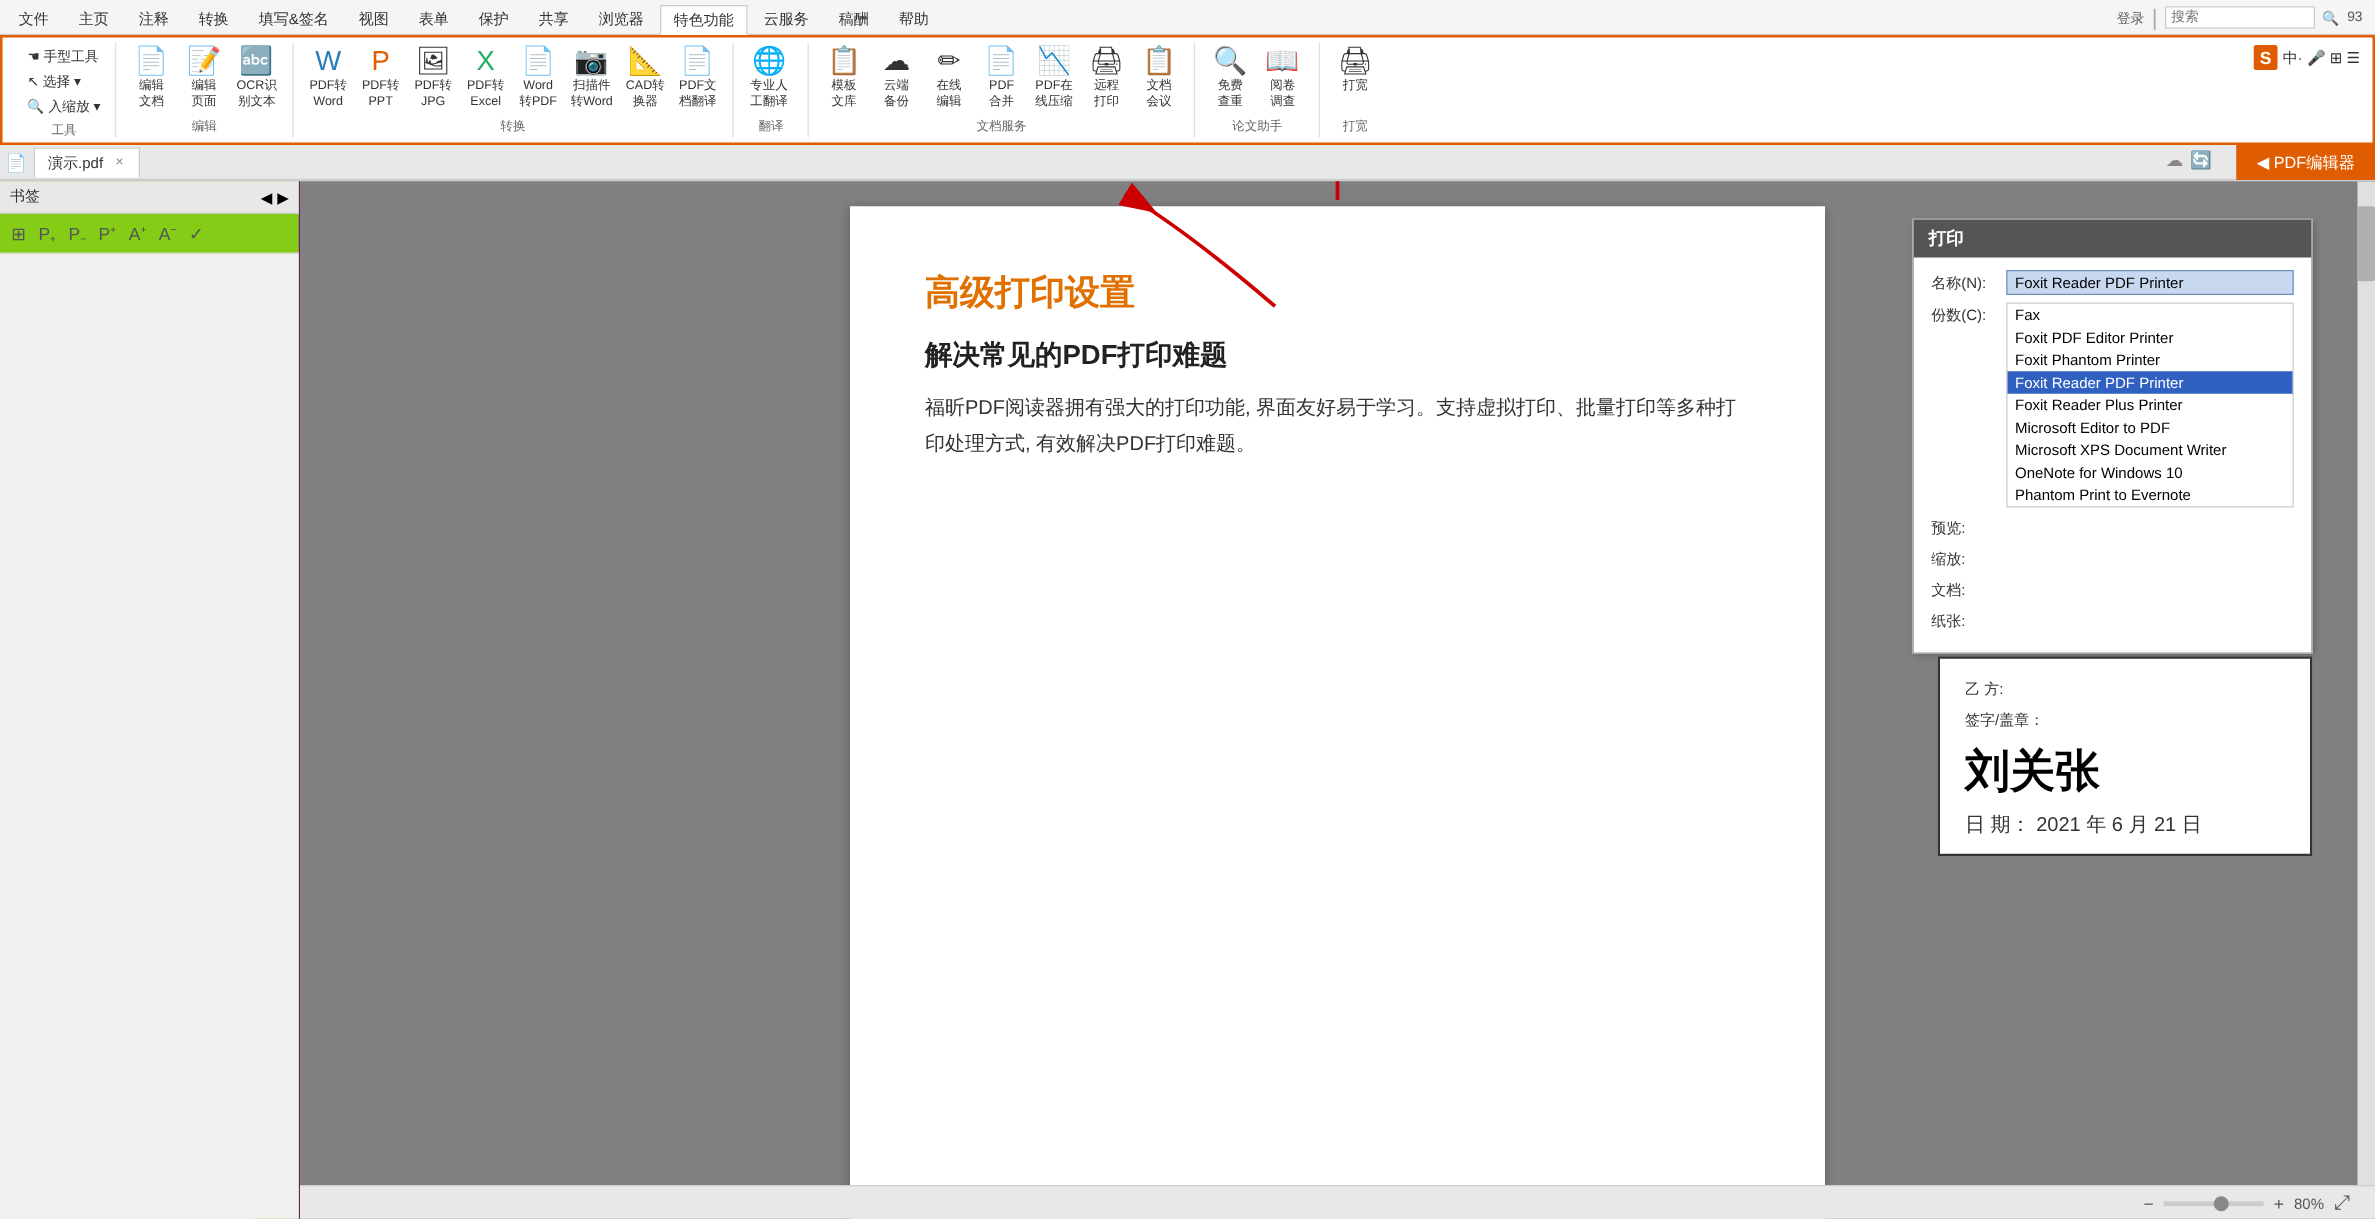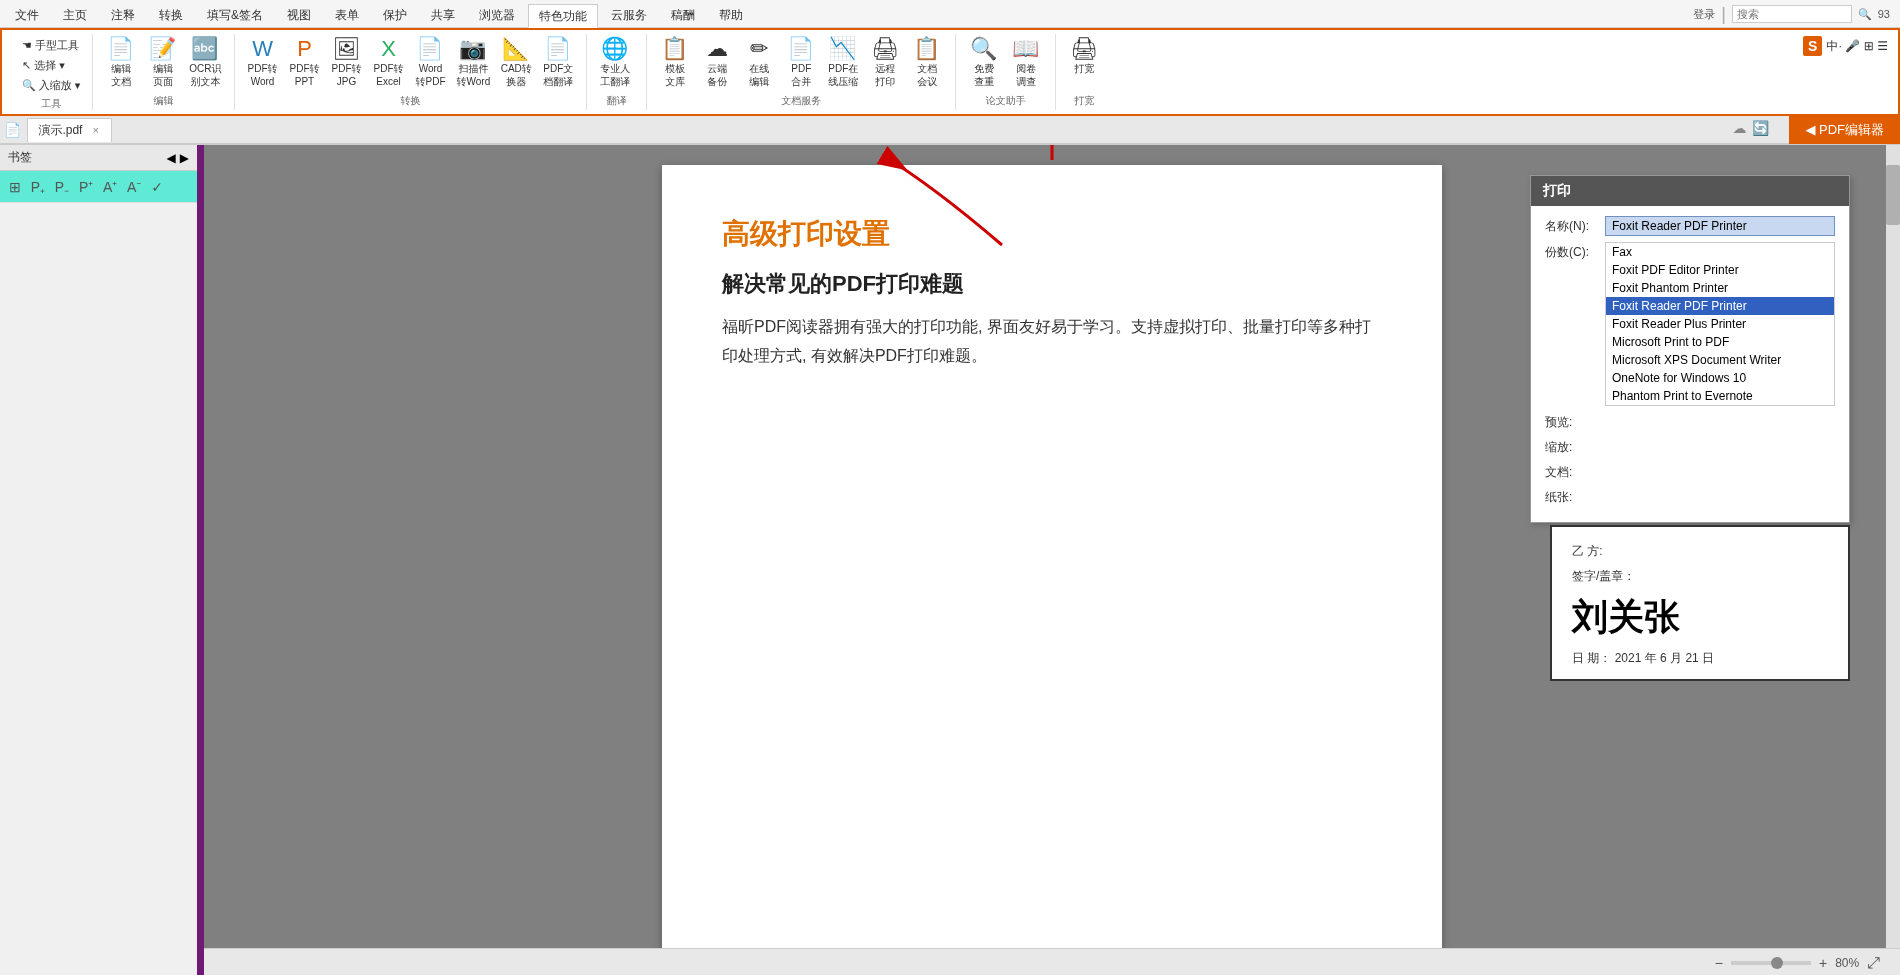--- a/index.html
+++ b/index.html
@@ -162,23 +162,23 @@
 
     
     .main-layout {
       display: flex;
       height: calc(975px - 28px - 28px - 88px);
       background: #d0d0d0;
     }
 
     
     .sidebar {
-      width: 204px;
-      background: #5eead4;
-      border-right: 7px solid #701a75;
+      width: 240px;
+      background: #84cc16;
+      border-right: 1px solid #701a75;
       display: flex;
       flex-direction: column;
     }
 
     .sidebar-header {
       display: flex;
       align-items: center;
       justify-content: space-between;
       padding: 4px 8px;
       background: #e8e8e8;
@@ -344,21 +344,21 @@
 
     .signature-name {
       font-size: 36px;
       font-weight: bold;
       color: #000000;
       margin-bottom: 8px;
       font-family: 'SimSun', serif;
     }
 
     .signature-date {
-      font-size: 12px;
+      font-size: 16px;
       color: #333;
     }
   </style>
 </head>
 <body>
 
 <div class="ribbon-container">
   <div style="position:relative;">
     <div class="ribbon-tabs">
       <div class="ribbon-tab">文件</div>
@@ -626,21 +626,21 @@
         </div>
         <div class="print-row">
           <div class="print-label">份数(C):</div>
           <div class="print-value">
             <div class="printer-list">
               <div class="printer-item">Fax</div>
               <div class="printer-item">Foxit PDF Editor Printer</div>
               <div class="printer-item">Foxit Phantom Printer</div>
               <div class="printer-item selected">Foxit Reader PDF Printer</div>
               <div class="printer-item">Foxit Reader Plus Printer</div>
-              <div class="printer-item">Microsoft Print to PDF</div>
+              <div class="printer-item">Microsoft Editor to PDF</div>
               <div class="printer-item">Microsoft XPS Document Writer</div>
               <div class="printer-item">OneNote for Windows 10</div>
               <div class="printer-item">Phantom Print to Evernote</div>
             </div>
           </div>
         </div>
         <div class="print-row">
           <div class="print-label">预览:</div>
         </div>
         <div class="print-row">

